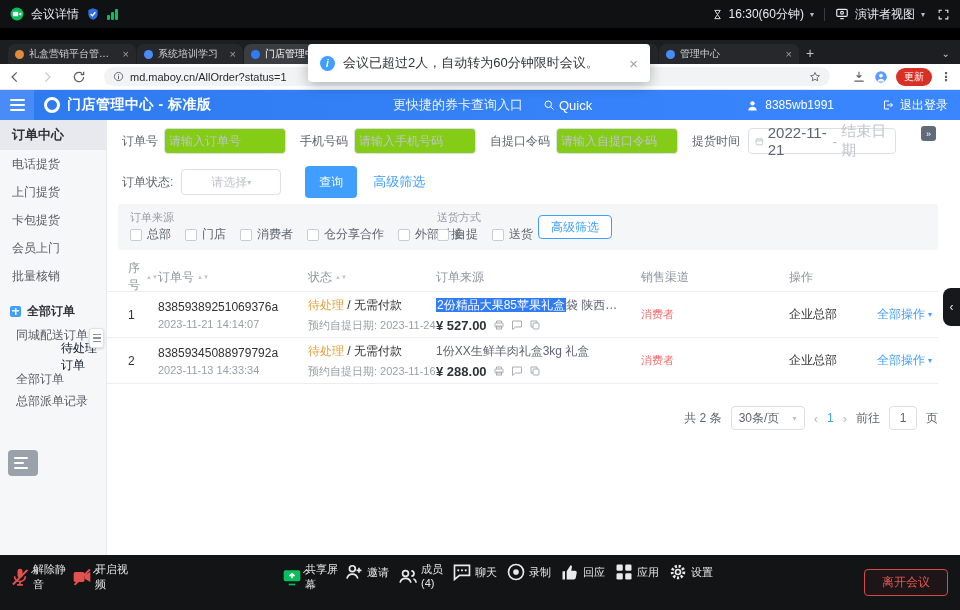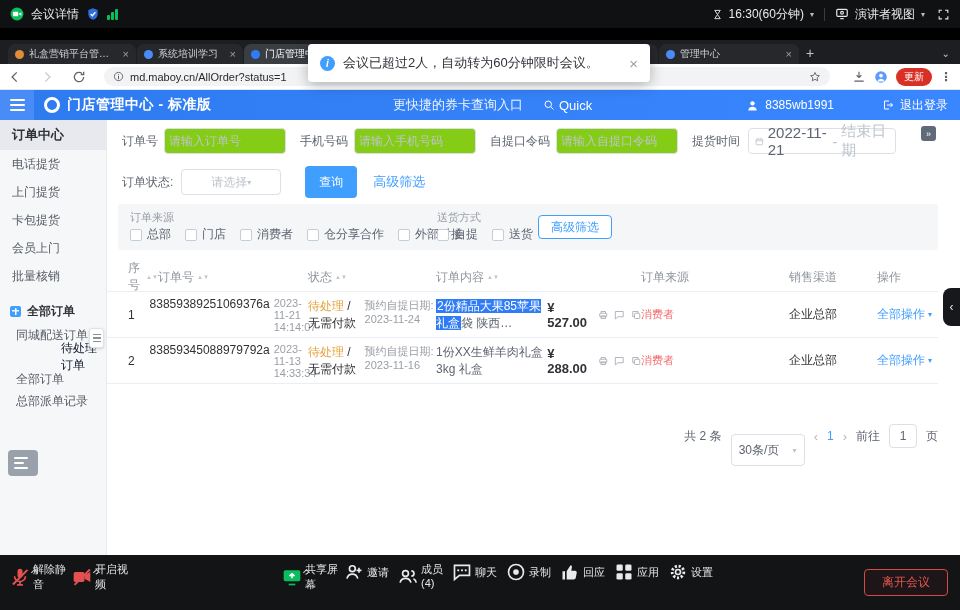--- a/index.html
+++ b/index.html
@@ -82,33 +82,33 @@
   .cb{display:flex;align-items:center;gap:5px;font-size:12px;color:#5e6470;}
   .cb-box{width:12px;height:12px;border:1px solid #c8ccd4;border-radius:2px;background:#fff;}
   .btn-outline{position:absolute;left:420px;top:11px;height:24px;padding:0 12px;background:#fff;border:1px solid #409eff;border-radius:4px;color:#409eff;font-size:12px;}
 
   .tablewrap{position:absolute;left:0;top:140px;width:831px;}
   .tgrid{display:grid;grid-template-columns:30px 150px 128px 205px 148px 88px 70px;padding-left:21px;align-items:center;}
   .thead{height:32px;color:#8f949c;font-size:12px;border-bottom:1px solid #ebeef5;}
   .th{display:flex;align-items:center;gap:3px;}
   .sortcaret{display:inline-flex;flex-direction:column;font-size:6px;line-height:5px;color:#c0c4cc;}
   .trow{height:46px;border-bottom:1px solid #ebeef5;font-size:12px;color:#303133;}
-  .c2{display:flex;gap:4px;justify-content:center;}
+  .c2{display:flex;flex-direction:column;gap:4px;}
   .subtxt{font-size:11px;color:#9a9ea6;}
   .status-orange{color:#e6a23c;}
   .price{font-weight:bold;font-size:13px;color:#2f3236;}
   .priceline{display:flex;align-items:center;gap:6px;}
   .mini-i{width:12px;height:12px;}
   .sel{background:#2f7cf6;color:#fff;padding:0 1px;}
   .rest{color:#5e6470;}
   .src-red{color:#f56c6c;font-size:11px;}
   .act-blue{color:#409eff;display:flex;align-items:center;gap:3px;}
 
   .pager{position:absolute;top:286px;right:22px;display:flex;align-items:center;gap:9px;font-size:12px;color:#5e6470;}
-  .psel{width:74px;height:32px;border:1px solid #dcdfe6;border-radius:4px;display:flex;align-items:center;justify-content:space-between;padding:0 7px;margin-top:28px;}
+  .psel{width:74px;height:24px;border:1px solid #dcdfe6;border-radius:4px;display:flex;align-items:center;justify-content:space-between;padding:0 7px;}
   .pnav{color:#b4b8bf;font-size:13px;}
   .pnum{color:#409eff;}
   .goto-input{width:28px;height:24px;border:1px solid #dcdfe6;border-radius:4px;text-align:center;font-size:12px;color:#5e6470;outline:none;}
 
   
   .toast{position:absolute;left:308px;top:44px;width:342px;height:38px;background:#fff;border-radius:4px;box-shadow:0 3px 14px rgba(0,0,0,.28);display:flex;align-items:center;gap:8px;padding:0 12px;z-index:60;}
   .toast-icon{width:15px;height:15px;background:#409eff;border-radius:50%;color:#fff;font-size:10px;font-weight:bold;display:flex;align-items:center;justify-content:center;flex:0 0 15px;font-style:italic;}
   .toast-text{font-size:13px;color:#30333a;white-space:nowrap;}
   .toast-x{margin-left:auto;color:#9aa0a8;font-size:15px;}
 
@@ -371,24 +371,20 @@
             <span class="th">
                 <span>序号</span>
                 <span class="sortcaret">▲▼</span>
               </span>
             <span class="th">
                 <span>订单号</span>
                 <span class="sortcaret">▲▼</span>
               </span>
             <span class="th">
                 <span>状态</span>
-                <span class="sortcaret">▲▼</span>
-              </span>
-            <span class="th">
-                <span>订单内容</span>
                 <span class="sortcaret">▲▼</span>
               </span>
             <span class="th">
                 <span>订单来源</span>
               </span>
             <span class="th">
                 <span>销售渠道</span>
               </span>
             <span class="th">
                 <span>操作</span>

